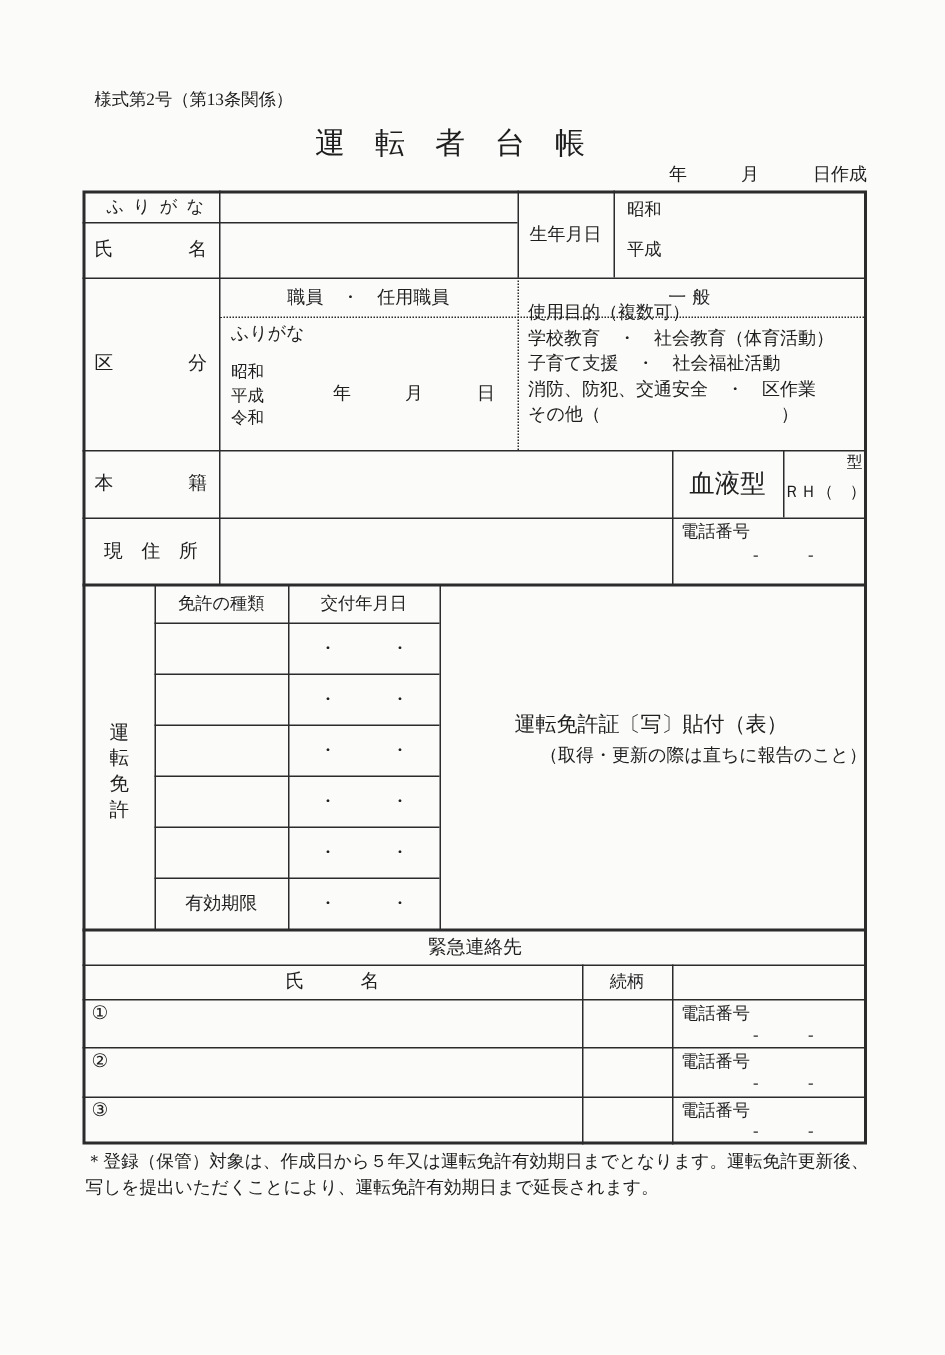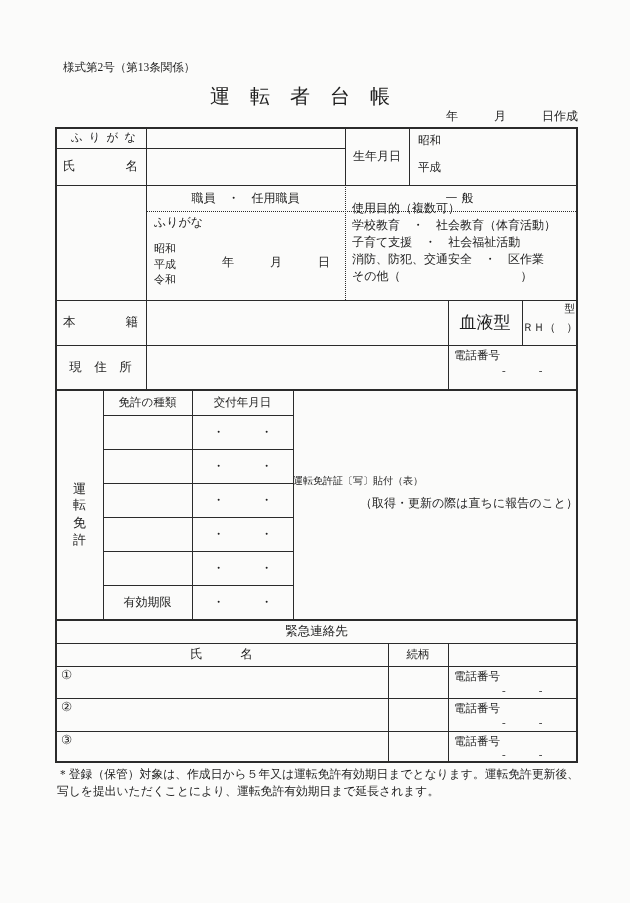--- a/index.html
+++ b/index.html
@@ -63,20 +63,21 @@
   <i class="vl" style="left:448px;top:643px;height:120px"></i>
 
   <div class="cell" style="left:55px;top:127px;width:91px;height:21px;font-size:11.5px;letter-spacing:6px;padding-left:6px">ふりがな</div>
   <div class="field" style="left:147px;top:128px;width:197px;height:19px"></div>
   <div class="cell" style="left:55px;top:148px;width:91px;height:37px;font-size:12.5px">氏　　　　名</div>
   <div class="field" style="left:147px;top:149px;width:197px;height:35px"></div>
   <div class="cell" style="left:345px;top:127px;width:64px;height:58px;font-size:12px">生年月日</div>
   <div class="txt" style="left:418px;top:133px;font-size:11.5px">昭和</div>
   <div class="txt" style="left:418px;top:160px;font-size:11.5px">平成</div>
 
+  <div class="cell" style="left:55px;top:185px;width:91px;height:115px;font-size:12.5px">区　　　　分</div>
   <div class="cell" style="left:146px;top:185px;width:199px;height:26px;font-size:12px">職員　・　任用職員</div>
   <div class="cell" style="left:345px;top:185px;width:233px;height:26px;font-size:12px;letter-spacing:4px">一般</div>
   <div class="txt" style="left:154px;top:215px;font-size:12px">ふりがな</div>
   <div class="txt pre" style="left:154px;top:241px;font-size:11px;line-height:15.5px;white-space:pre-line">昭和
 平成
 令和</div>
   <div class="txt" style="left:222px;top:255px;font-size:12px">年　　　月　　　日</div>
   <div class="txt pre" style="left:352px;top:200px;font-size:12px;line-height:17px;white-space:pre-line">使用目的（複数可）
 学校教育　・　社会教育（体育活動）
 子育て支援　・　社会福祉活動
@@ -99,21 +100,21 @@
   </div>
   <div class="cell" style="left:103px;top:390px;width:89px;height:25px;font-size:11.5px">免許の種類</div>
   <div class="cell" style="left:192px;top:390px;width:101px;height:25px;font-size:11.5px">交付年月日</div>
   <div class="cell" style="left:192px;top:415px;width:101px;height:34px;font-size:12px">・　　　・</div>
   <div class="cell" style="left:192px;top:449px;width:101px;height:34px;font-size:12px">・　　　・</div>
   <div class="cell" style="left:192px;top:483px;width:101px;height:34px;font-size:12px">・　　　・</div>
   <div class="cell" style="left:192px;top:517px;width:101px;height:34px;font-size:12px">・　　　・</div>
   <div class="cell" style="left:192px;top:551px;width:101px;height:34px;font-size:12px">・　　　・</div>
   <div class="cell" style="left:103px;top:585px;width:89px;height:34px;font-size:12px">有効期限</div>
   <div class="cell" style="left:192px;top:585px;width:101px;height:34px;font-size:12px">・　　　・</div>
-  <div class="txt" style="left:293px;top:475px;width:232px;text-align:left;font-size:10px;white-space:nowrap">運転免許証〔写〕貼付（表）</div>
+  <div class="txt" style="left:293px;top:475px;width:232px;text-align:right;font-size:14px;white-space:nowrap">運転免許証〔写〕貼付（表）</div>
   <div class="txt" style="left:293px;top:496px;width:285px;text-align:right;font-size:12px;white-space:nowrap">（取得・更新の際は直ちに報告のこと）</div>
 
   <div class="cell" style="left:55px;top:620px;width:523px;height:23px;font-size:12.5px">緊急連絡先</div>
   <div class="cell" style="left:55px;top:643px;width:333px;height:23px;font-size:12.5px">氏　　　名</div>
   <div class="cell" style="left:388px;top:643px;width:60px;height:23px;font-size:11.5px">続柄</div>
 
   <div class="txt" style="left:61px;top:668px;font-size:12.5px">①</div>
   <div class="txt" style="left:454px;top:669px;font-size:11.5px">電話番号</div>
   <div class="txt" style="left:502px;top:684px;font-size:11px">-　　　-</div>
 

